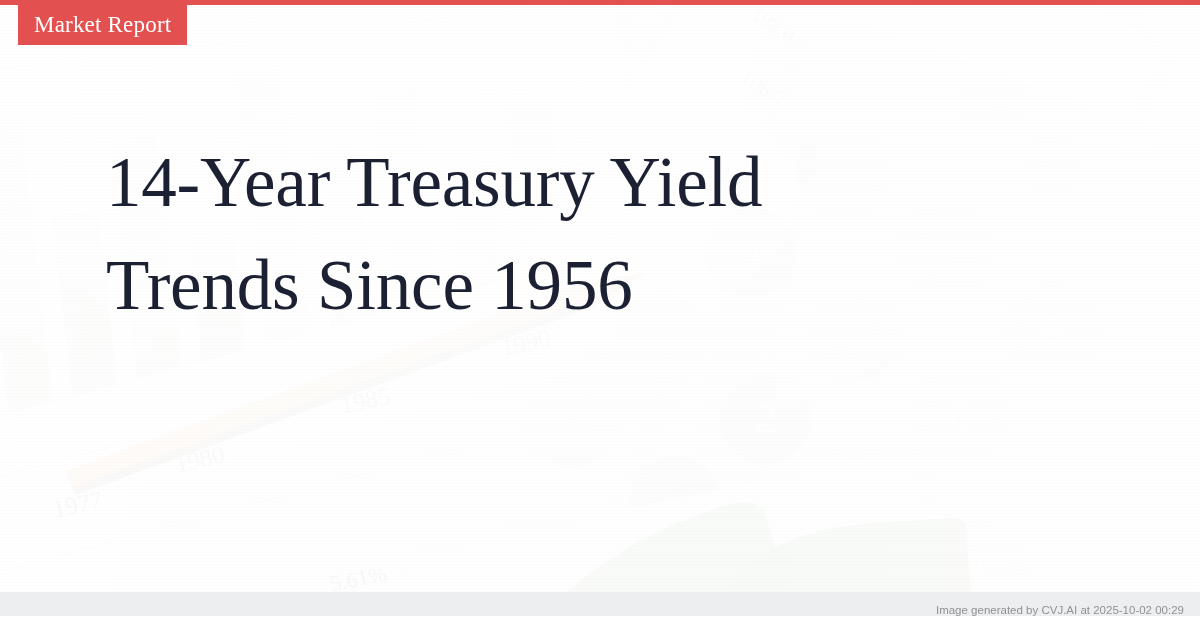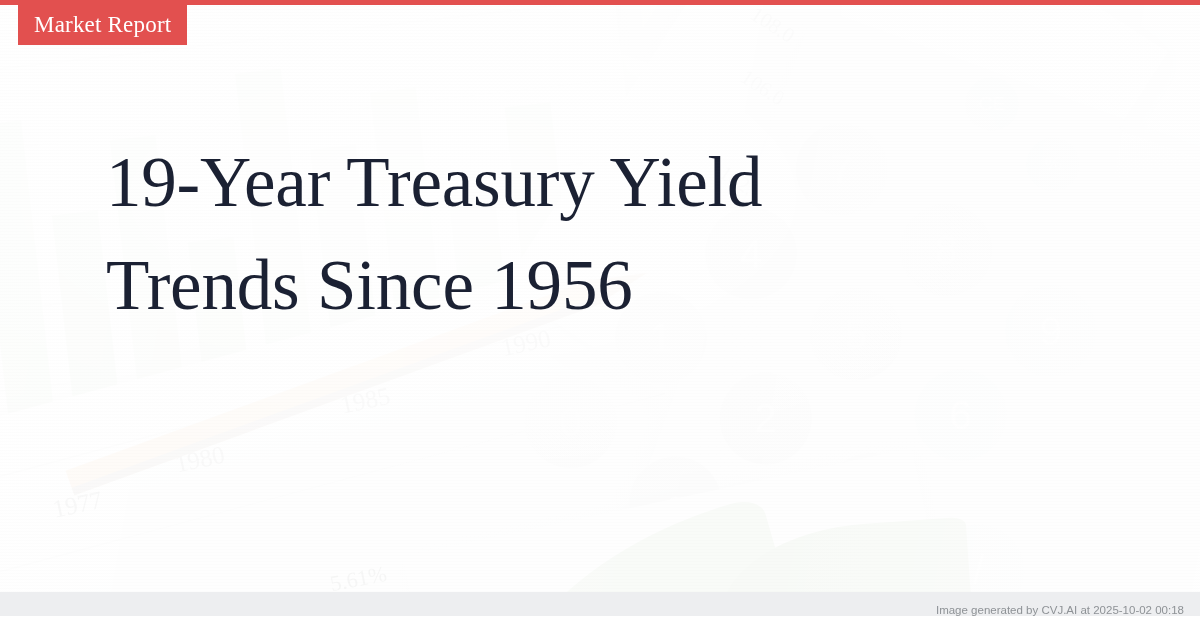--- a/index.html
+++ b/index.html
@@ -244,19 +244,19 @@
     <div class="scan"></div>
   </div>
 
   <div class="topbar" style="background: rgb(226, 80, 79);"></div>
 
   <div class="badge" style="background: rgb(226, 80, 79);">
     <span>Market Report</span>
   </div>
 
   <h1 class="title" style="color: rgb(27, 33, 51);">
-    <span class="ln">19-Year Treasury Yield</span>
+    <span class="ln">14-Year Treasury Yield</span>
     <span class="ln">Trends Since 1956</span>
   </h1>
 
   <div class="footer" style="background: rgb(237, 238, 240);"></div>
-  <div class="footer-text">Image generated by CVJ.AI at 2025-10-02 00:18</div>
+  <div class="footer-text">Image generated by CVJ.AI at 2025-10-02 00:29</div>
 </div>
 
 </body></html>

